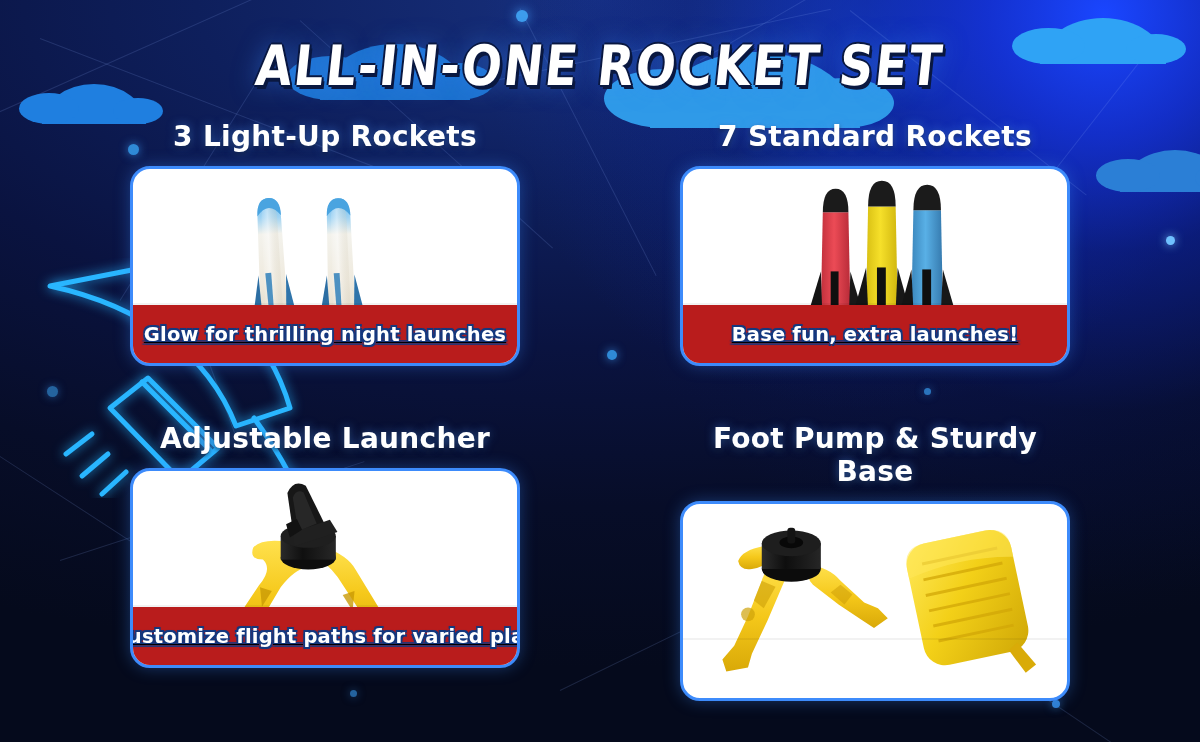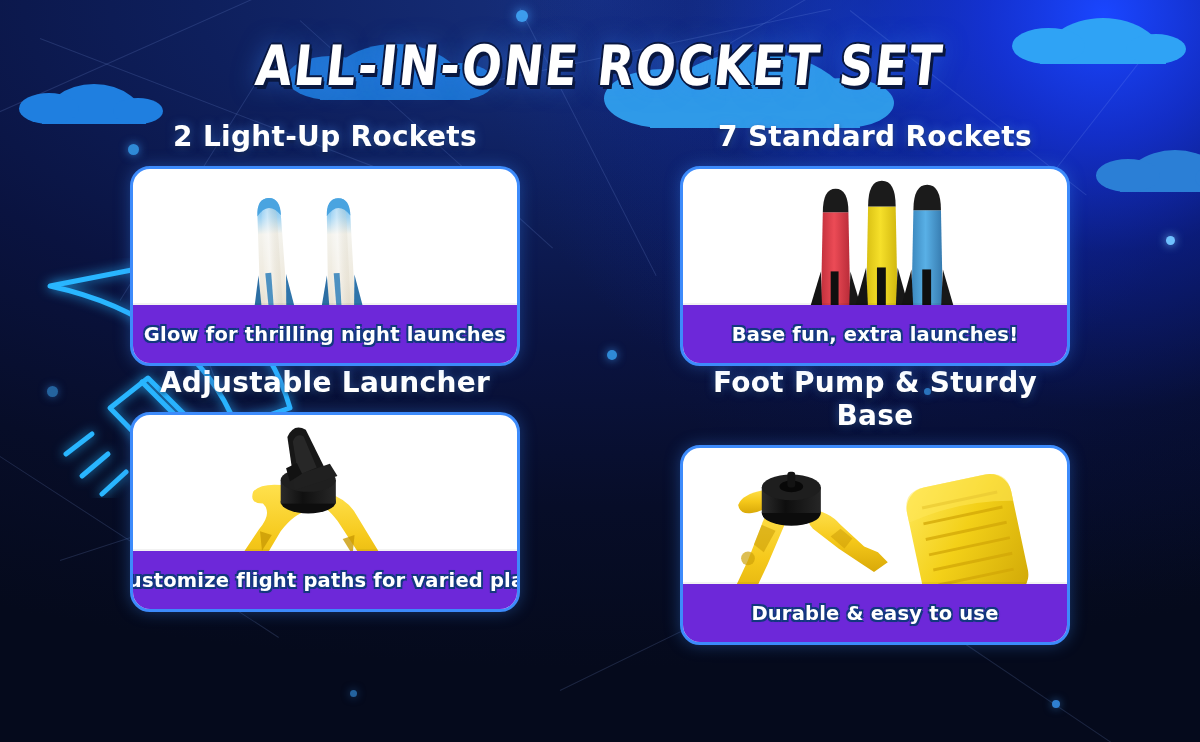--- a/index.html
+++ b/index.html
@@ -78,21 +78,21 @@
     z-index: 4;
   }
 
   
   .grid {
     position: absolute;
     top: 120px; left: 0;
     width: 1200px;
   }
   .row { display: flex; justify-content: center; gap: 160px; }
-  .row + .row { }
+  .row + .row { margin-top: 56px; }
 
   .feature { width: 390px; }
 
   .feature-title {
     text-align: center;
     font-family: "DejaVu Sans", sans-serif;
     font-size: 28px;
     font-weight: 700;
     color: #ffffff;
     letter-spacing: 0.3px;
@@ -110,24 +110,25 @@
     overflow: hidden;
     box-shadow: 0 0 16px rgba(60,140,255,0.35);
   }
 
   .card-art { position: absolute; inset: 0; }
 
   .caption-bar {
     position: absolute;
     left: 0; right: 0; bottom: 0;
     height: 58px;
-    background: #6d28d9;
+    background: #b91c1c;
     display: flex;
     align-items: center;
     justify-content: center;
+    text-decoration: underline;
   }
   .caption-text {
     font-family: "DejaVu Sans", sans-serif;
     font-size: 19.5px;
     font-weight: 700;
     color: #ffffff;
     letter-spacing: 0.2px;
     text-shadow:
       -1.6px -1.6px 0 #13387f,
        1.6px -1.6px 0 #13387f,
@@ -201,21 +202,21 @@
 
   <div class="title-wrap">
     <span class="title">ALL-IN-ONE ROCKET SET</span>
   </div>
 
   <div class="grid">
 
     <div class="row">
 
       <div class="feature">
-        <div class="feature-title">2 Light-Up Rockets</div>
+        <div class="feature-title">3 Light-Up Rockets</div>
         <div class="card">
           <svg class="card-art" viewBox="0 0 390 200" preserveAspectRatio="xMidYMid meet">
             <defs>
               <linearGradient id="glowBody" x1="0" y1="0" x2="0" y2="1">
                 <stop offset="0%" stop-color="#6ab9ec"></stop>
                 <stop offset="16%" stop-color="#9fd3f3"></stop>
                 <stop offset="30%" stop-color="#f3f2ec"></stop>
                 <stop offset="70%" stop-color="#efeade"></stop>
                 <stop offset="100%" stop-color="#e3dccb"></stop>
               </linearGradient>
@@ -394,21 +395,18 @@
                 <line x1="249" y1="84" x2="333" y2="84"></line>
                 <line x1="249" y1="100" x2="333" y2="100"></line>
                 <line x1="250" y1="116" x2="332" y2="116"></line>
                 <line x1="252" y1="132" x2="330" y2="132"></line>
               </g>
               <path d="M236 54 q0 -22 22 -22 l62 0 q24 0 24 22 l0 10 q-54 -12 -108 0 z" fill="#ffe85a" opacity="0.55"></path>
               <path d="M330 150 l14 26 l-12 6 l-12 -26 z" fill="#d9ab08"></path>
             </g>
           </svg>
           <div class="ground"></div>
-          <div class="caption-bar">
-            <span class="caption-text">Durable &amp; easy to use</span>
-          </div>
         </div>
       </div>
 
     </div>
   </div>
 </div>
 
 </body></html>

